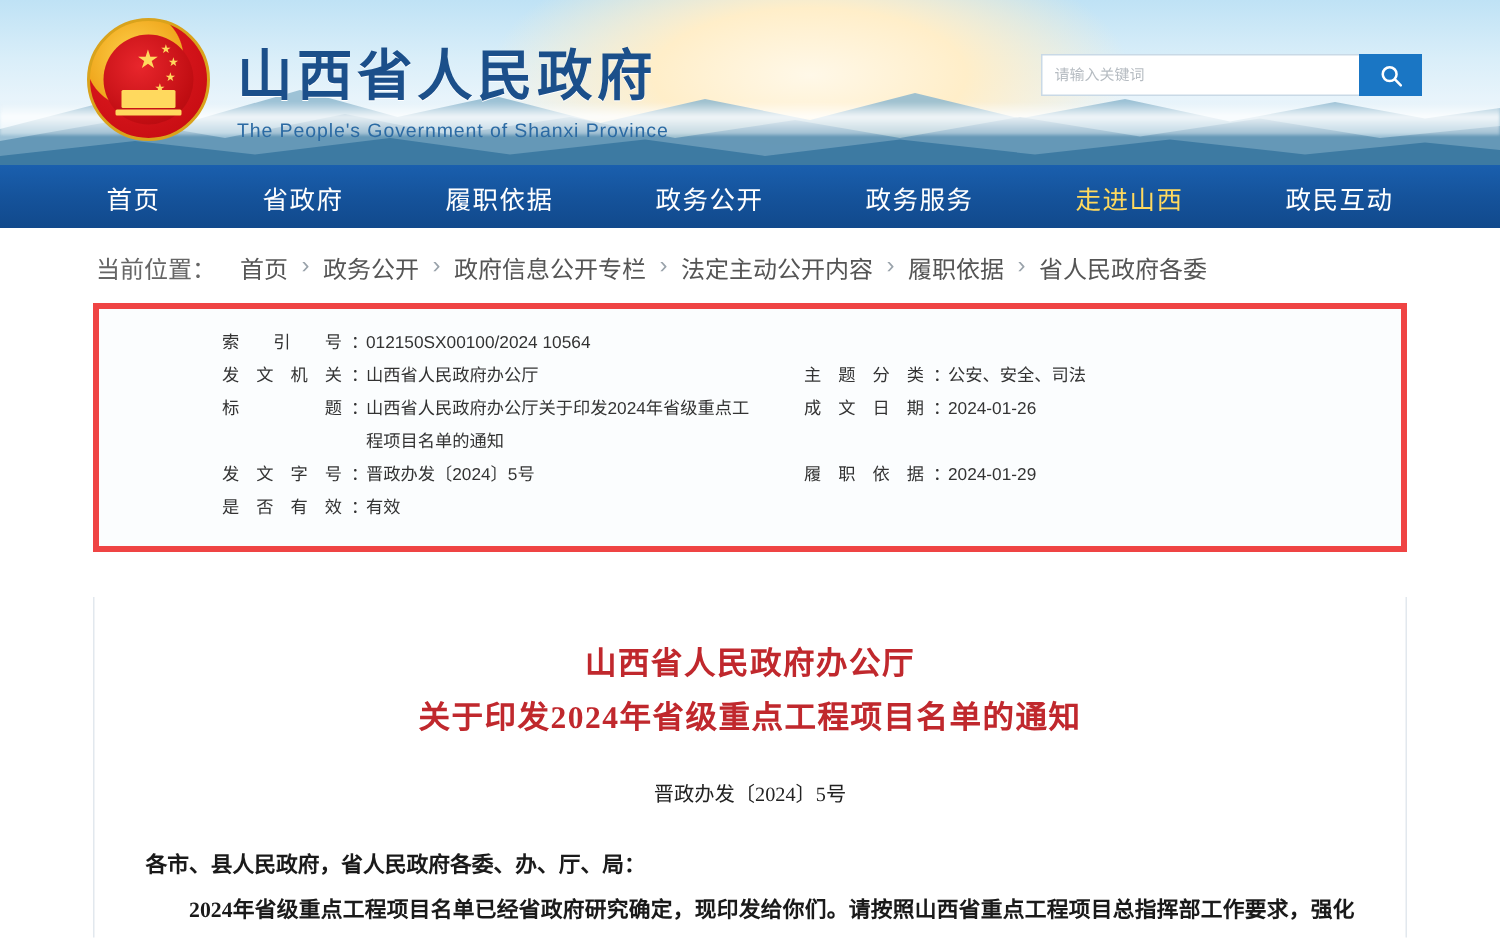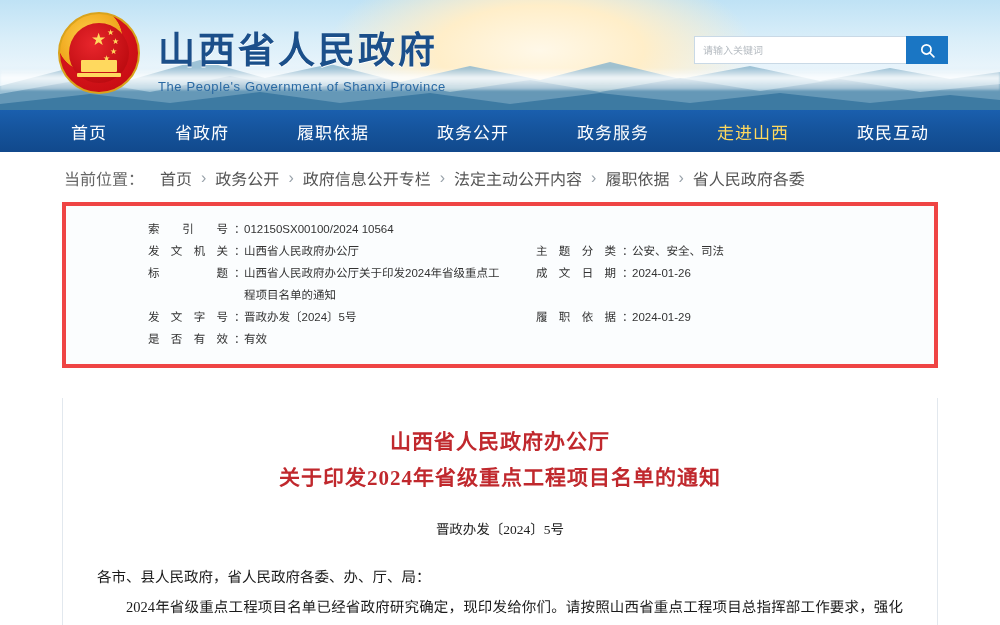--- a/index.html
+++ b/index.html
@@ -163,21 +163,21 @@
     text-align: center; margin-top: 22px;
     font-family: "Liberation Serif", "DejaVu Serif", serif;
     font-size: 13.5px; color: #222;
   }
   .doc-body {
     margin-top: 24px;
     font-family: "Liberation Serif", "DejaVu Serif", serif;
     font-size: 14.5px; line-height: 30px; color: #1a1a1a;
     text-align: justify;
   }
-  .doc-body p { margin: 0; }
+  .doc-body p { margin: 0; font-weight: bold; }
   .doc-body p.indent { text-indent: 2em; }
 </style>
 </head>
 <body>
 
 <div class="banner">
   <div class="sky-glow"></div>
 
   <svg class="mtn" viewBox="0 0 1000 64" preserveAspectRatio="none">
     <path d="M0,40 L70,22 L130,34 L200,14 L265,32 L330,18 L400,36 L470,20 L540,34 L610,16 L680,33 L750,20 L820,35 L890,22 L950,33 L1000,26 L1000,64 L0,64 Z" fill="#8fb8cf" opacity="0.85"></path>

